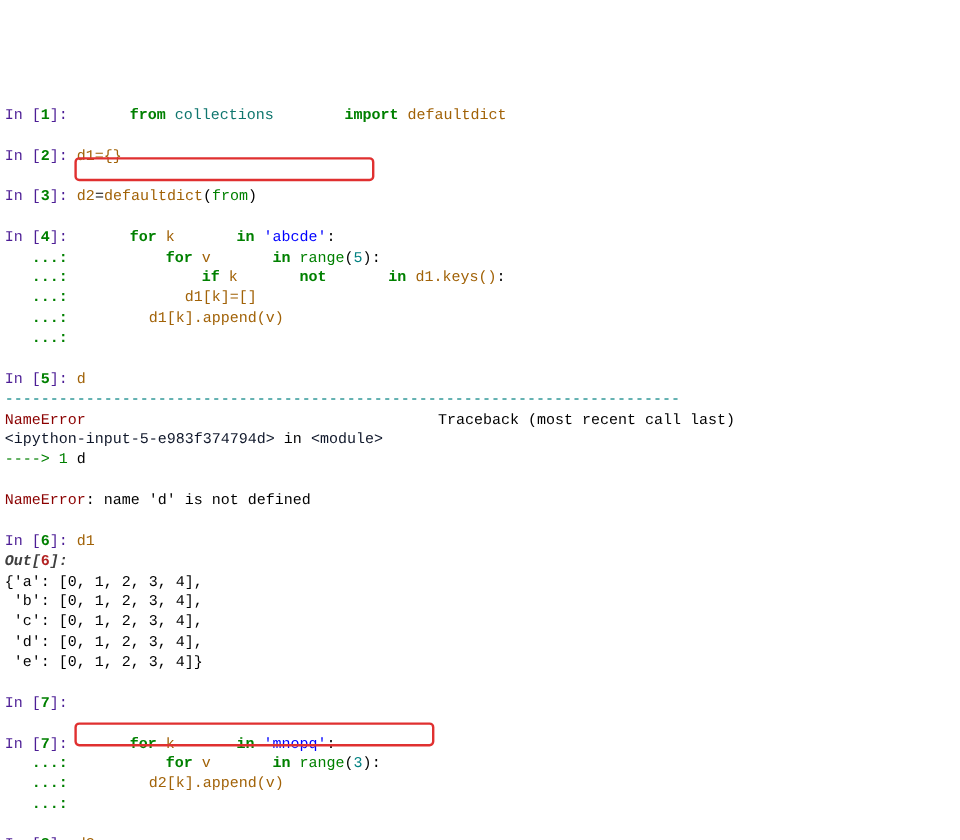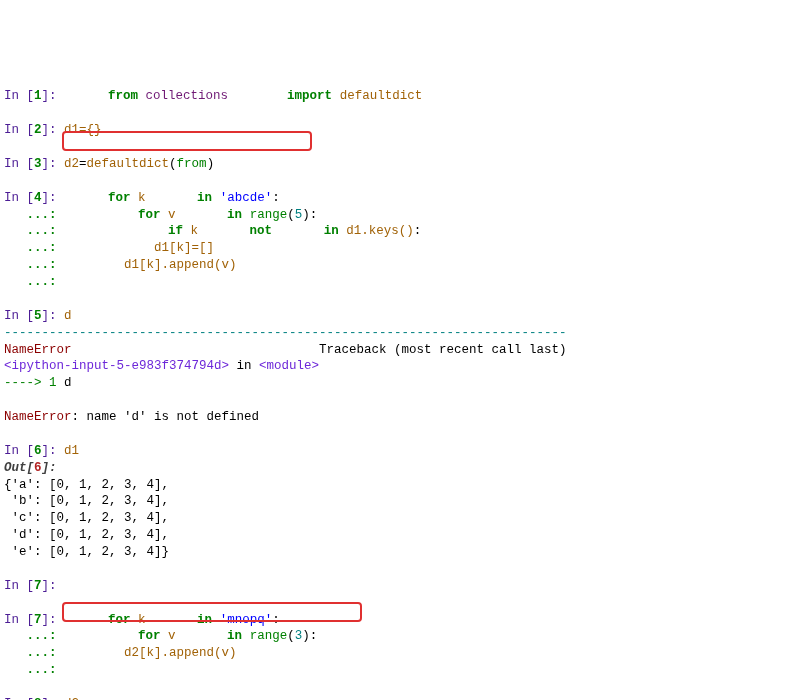--- a/index.html
+++ b/index.html
@@ -11,30 +11,30 @@
     line-height: 1.35;
     color: #000;
     white-space: pre;
   }
   .in-prompt { color: #4c1d95; font-weight: normal; }
   .in-num { color: #008000; font-weight: bold; }
   .out-prompt { color: #404040; font-weight: bold; font-style: italic; }
   .out-num { color: #b22222; font-weight: bold; }
   .cont { color: #008000; font-weight: bold; }
   .kw { color: #008000; font-weight: bold; margin-left: 44px; }
-  .imp { color: #701a75; }
+  .imp { color: #0f766e; }
   .name { color: #a16207; }
   .builtin { color: #008000; }
   .str { color: #0000ff; margin-top: 15px; }
   .num { color: #008080; }
   .op { color: #000; }
   .punct { color: #000; }
   .exc { color: #8b0000; }
-  .tb { color: #000; }
-  .mod { color: #6d28d9; text-align: center; }
+  .tb { color: #000; margin-left: 46px; }
+  .mod { color: #0f172a; text-align: center; }
   .arrow { color: #008000; }
   .dashline { color: #008080; }
   .plain { color: #000; }
   .hl-box {
     position: absolute;
     border: 2px solid #e03030;
     border-radius: 4px;
     pointer-events: none;
     box-sizing: border-box;
   }

